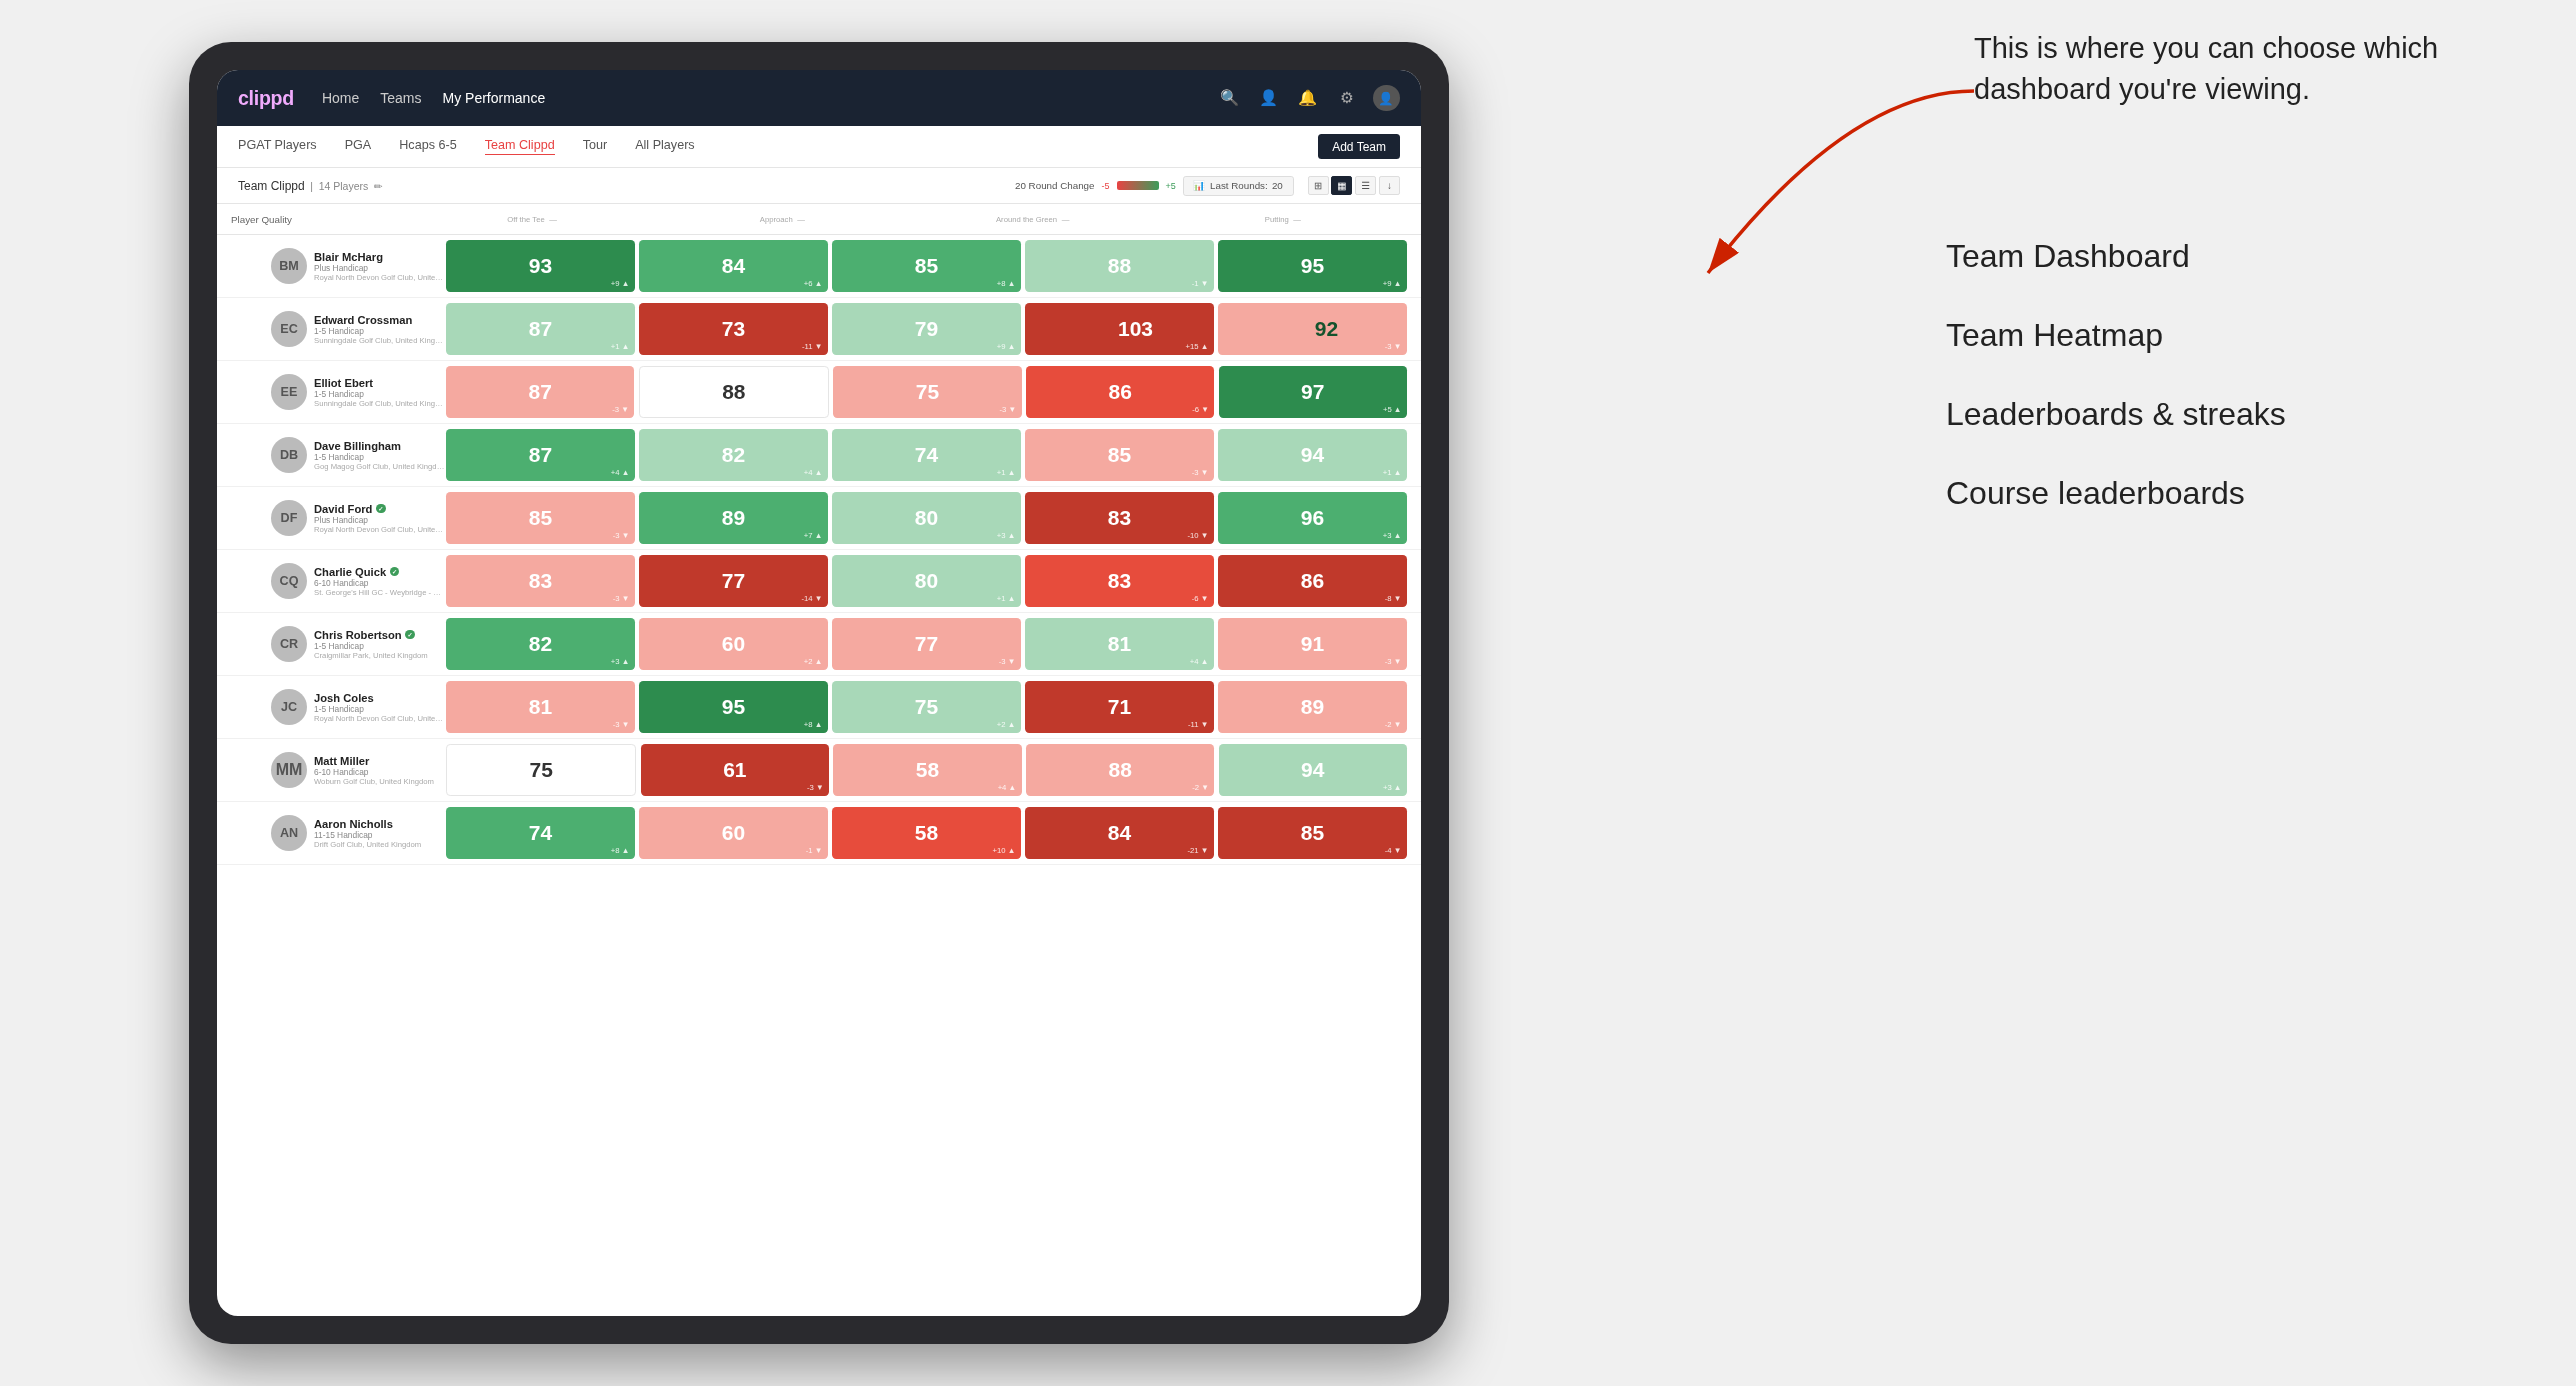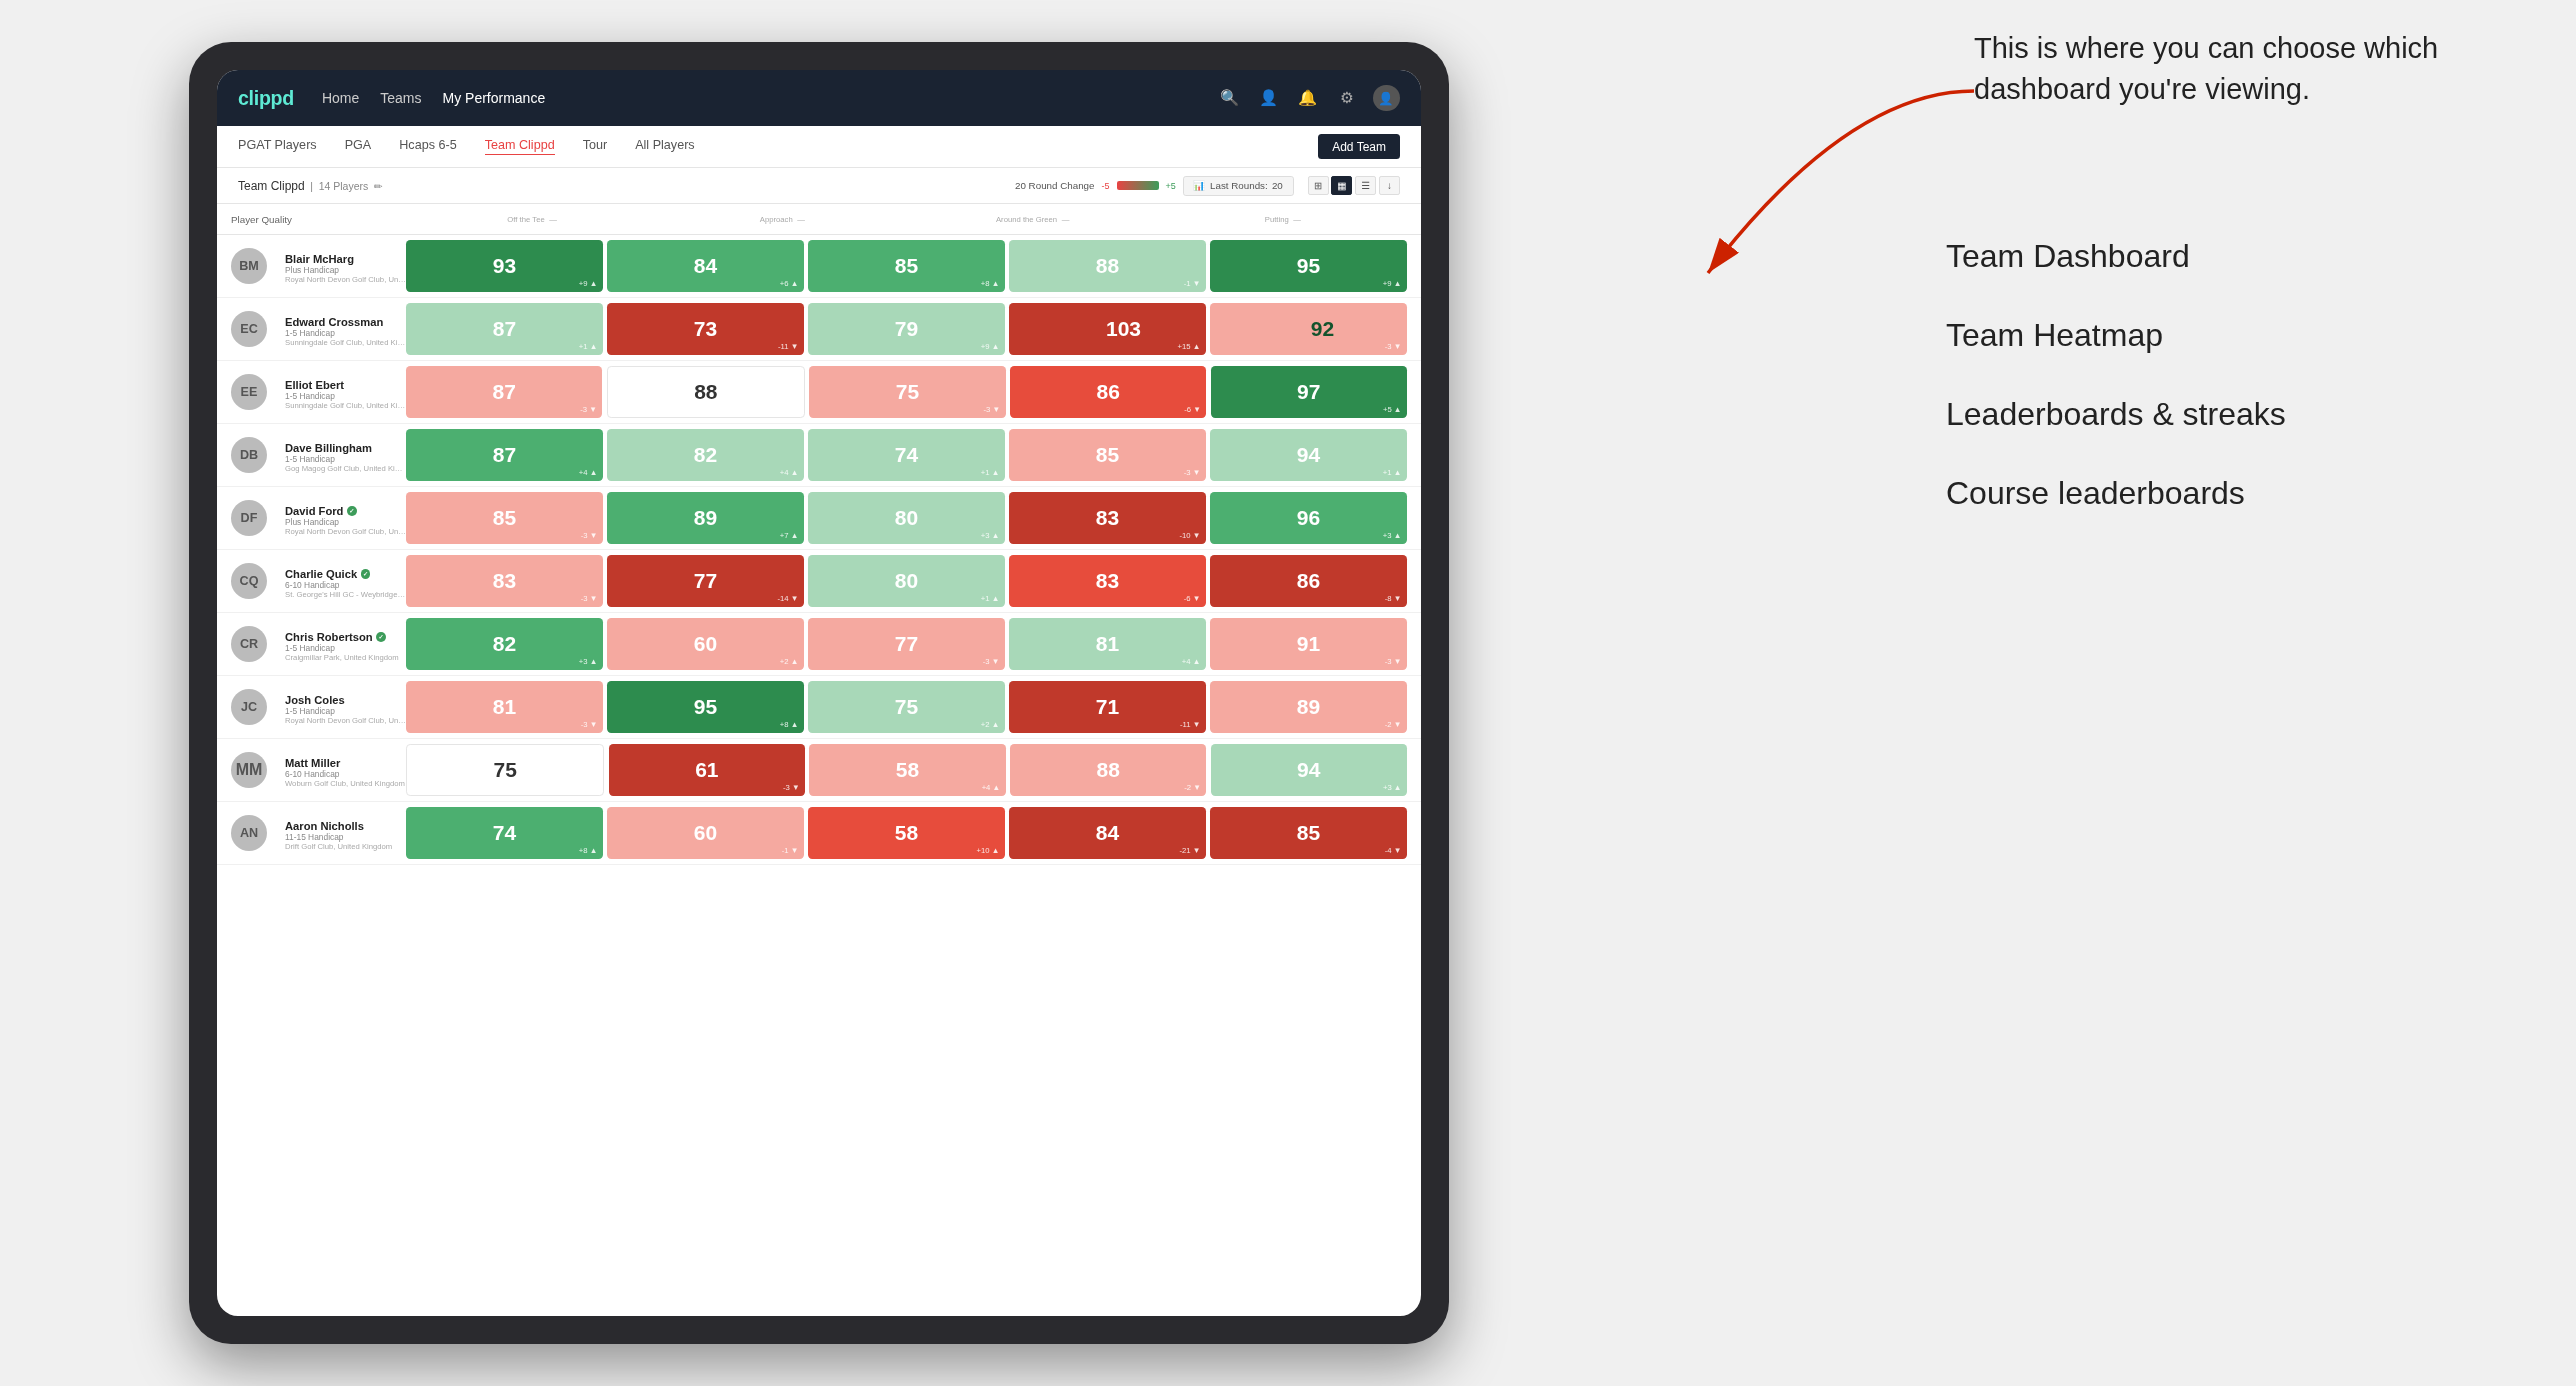--- a/index.html
+++ b/index.html
@@ -57,21 +57,21 @@
     
     .top-nav {
       background: #1a2332;
       height: 56px;
       display: flex;
       align-items: center;
       padding: 0 21px;
       flex-shrink: 0;
     }
     .logo {
-      color: #5eead4;
+      color: #f0abfc;
       font-size: 19.6px;
       font-weight: 700;
       margin-right: 28px;
       letter-spacing: -0.3px;
     }
     .nav-items {
       display: flex;
       align-items: center;
       gap: 21px;
       flex: 1;
@@ -251,22 +251,23 @@
       display: flex;
       align-items: center;
       padding: 0 14px;
       height: 63px;
       border-bottom: 0.7px solid #f0f0f0;
       background: #fff;
     }
     .player-info {
       width: 175px;
       display: flex;
-      align-items: flex-end;
-      gap: 18px;
+      align-items: center;
+      gap: 7px;
+      margin-left: 40px;
     }
     .player-avatar {
       width: 36px;
       height: 36px;
       border-radius: 50%;
       background: #ccc;
       flex-shrink: 0;
       overflow: hidden;
       display: flex;
       align-items: center;

